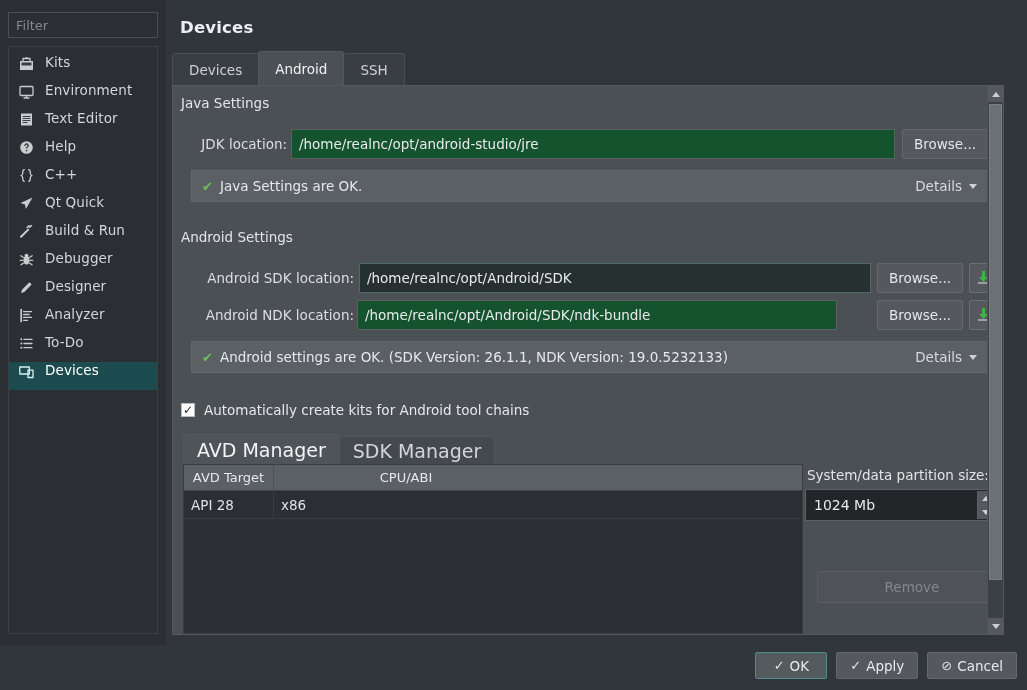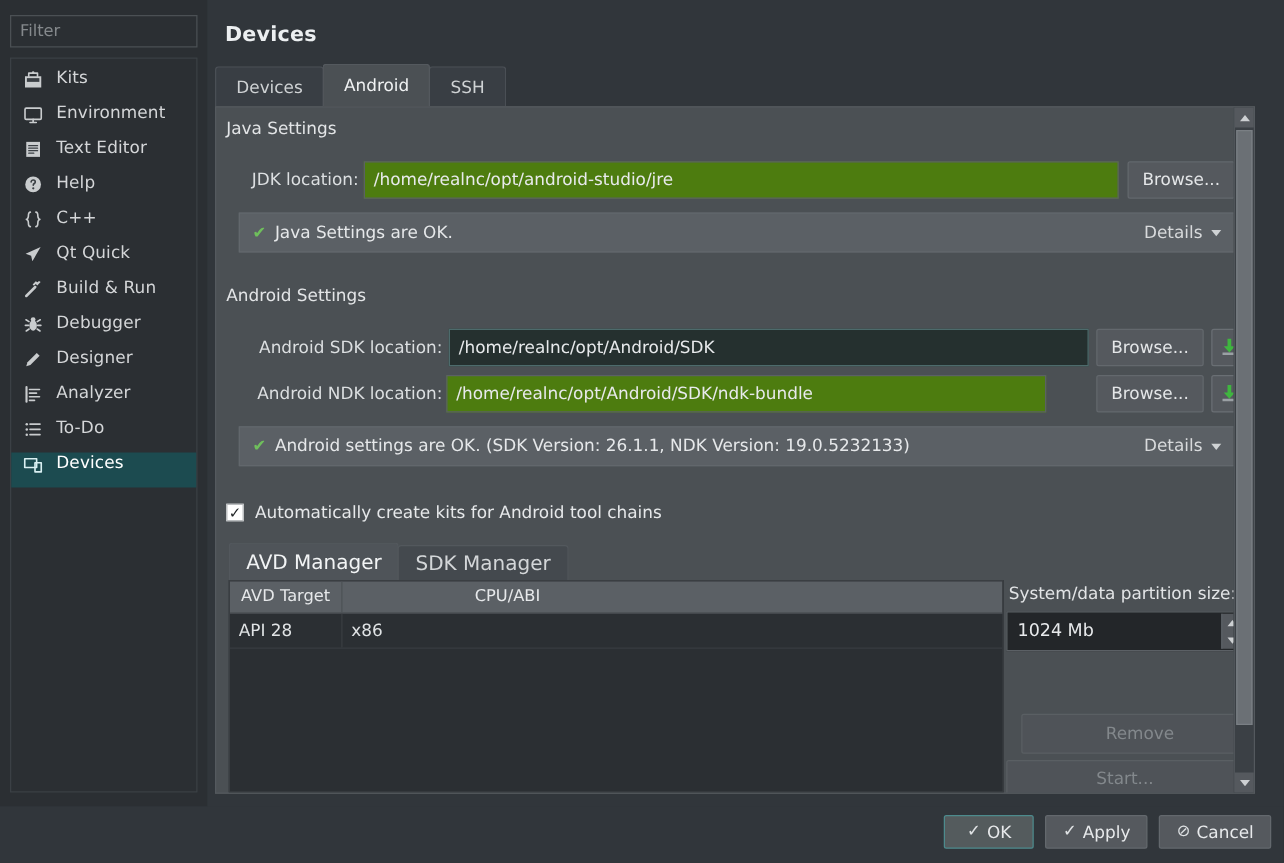--- a/index.html
+++ b/index.html
@@ -74,21 +74,21 @@
   
   .scrollarea { position: absolute; left: 0; top: 0; right: 16px; bottom: 0; overflow: hidden; }
   .scrollinner { position: relative; width: 100%; padding: 0; }
 
   .group-title { position: absolute; font-size: 13.5px; color: #e3e5e7; }
 
   .row-label { position: absolute; font-size: 13.5px; color: #dcdfe1; text-align: right; }
 
   .textfield {
     position: absolute;
-    background: #4d7c0f;
+    background: #14532d;
     border: 1px solid #5b6065;
     color: #e8eaec;
     font-size: 13.5px;
     padding: 0 7px;
     display: flex; align-items: center;
     font-family: inherit;
     outline: none;
     white-space: nowrap; overflow: hidden;
   }
   .textfield.focused { background: #25302f; border-color: #4d6b6c; }
@@ -133,21 +133,21 @@
   .cbox {
     width: 14px; height: 14px; background: #ffffff; border: 1px solid #b9bcbe;
     display: flex; align-items: center; justify-content: center;
     color: #1c1f21; font-size: 12px; line-height: 1; font-weight: bold;
   }
 
   
   .itabbar { position: absolute; display: flex; align-items: flex-end; height: 30px; }
   .itab {
     height: 28px; padding: 0 13px; display: flex; align-items: center;
-    font-size: 16px; color: #d3d6d8;
+    font-size: 19px; color: #d3d6d8;
     background: #44494e; border: 1px solid #53585d; border-bottom: none;
     border-radius: 3px 3px 0 0; margin-right: -1px; cursor: default;
   }
   .itab.active { background: #4f5459; color: #f2f4f5; height: 30px; z-index: 2; }
 
   
   .table { position: absolute; border: 1px solid #3a3e42; background: #2b2f33; overflow: hidden; }
   .thead { display: flex; height: 26px; background: #5b6065; border-bottom: 1px solid #42464a; }
   .th { display: flex; align-items: center; justify-content: center; font-size: 13px; color: #e6e8ea; border-right: 1px solid #4d5256; }
   .th:last-child { border-right: none; }
@@ -406,21 +406,20 @@
               <span class="spin-btns">
                 <div>
                     <i class="tri-up"></i>
                   </div>
                 <div>
                     <i class="tri-dn"></i>
                   </div>
               </span>
             </div>
             <div class="btn disabled" style="left:12px; top:107px; width:190px; height:32px;text-align:center;">Remove</div>
-            <div class="btn disabled" style="left:0px; top:144px; width:190px; height:30px;">Start...</div>
           </div>
 
         </div>
       </div>
 
       <div class="vscroll">
         <div class="vs-btn up">
             <i class="tri-up"></i>
           </div>
         <div class="vs-thumb" style="top:18px; height:476px;"></div>

